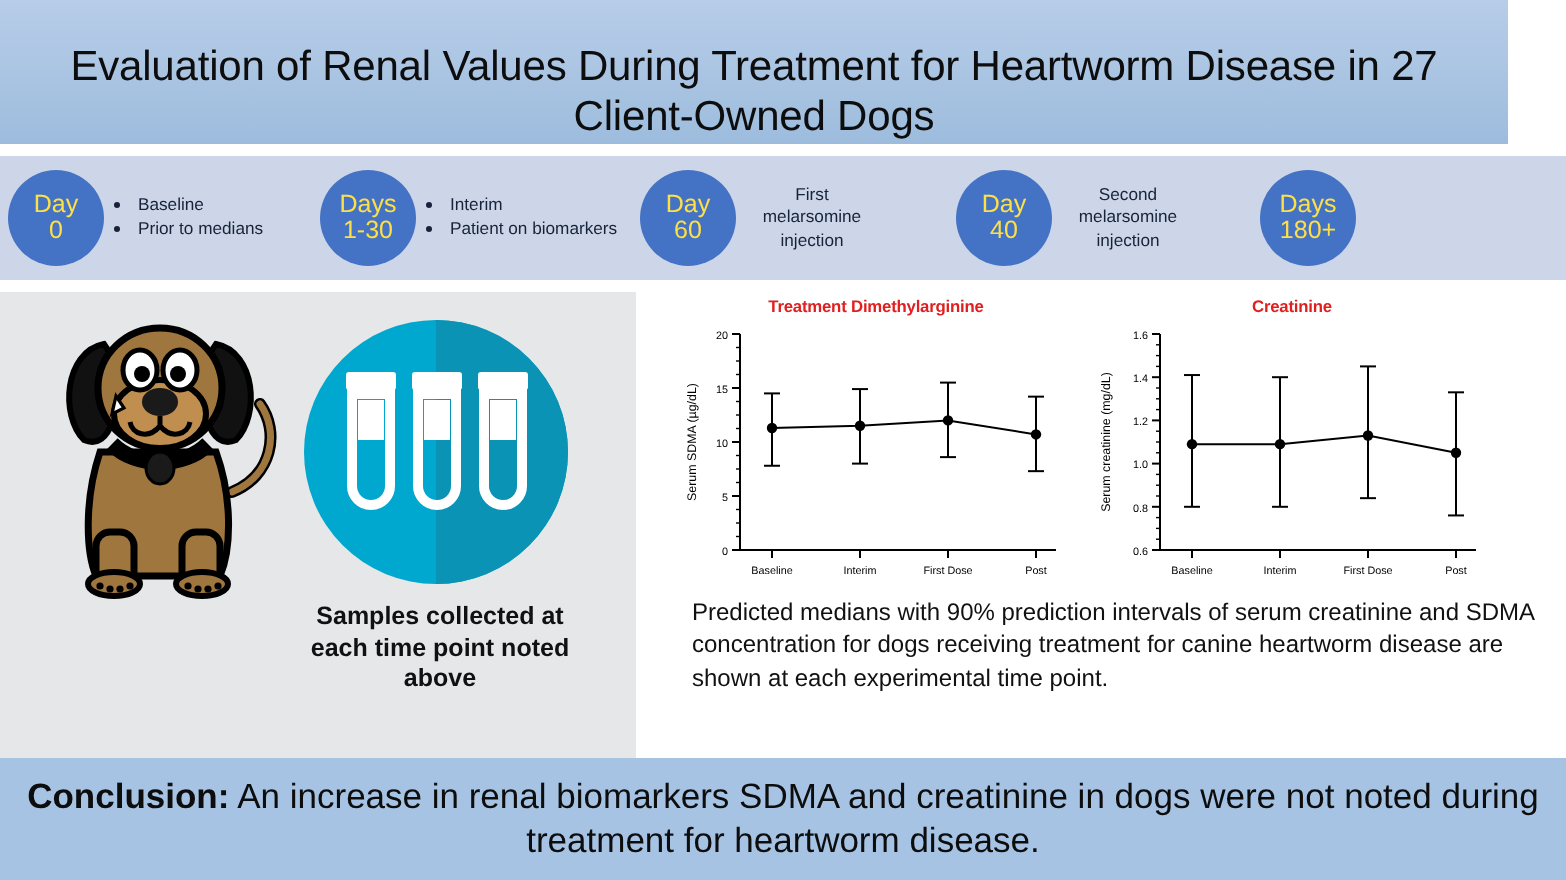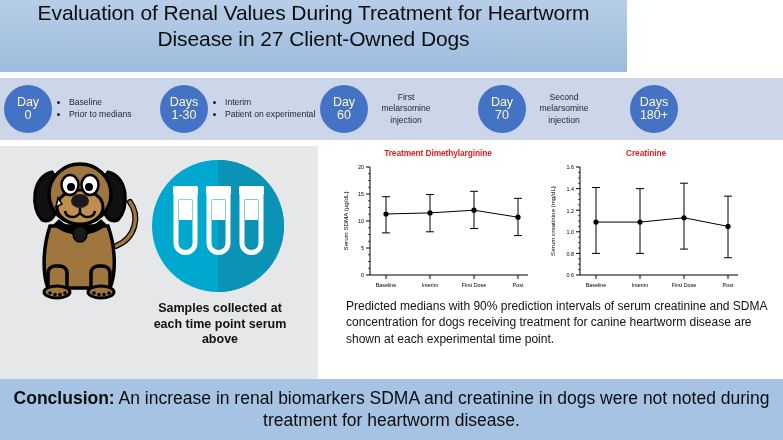--- a/index.html
+++ b/index.html
@@ -7,23 +7,23 @@
     width:783px;height:440px;
     font-family:"Liberation Sans", sans-serif;
     background:#ffffff;
     overflow:hidden;
     position:relative;
   }
   #poster{position:relative;width:783px;height:440px;overflow:hidden;background:#fff;}
 
   
   .header{
-    position:absolute;left:0;top:0;width:627px;height:72px;
+    position:absolute;left:0;top:0;width:754px;height:72px;
     background:linear-gradient(180deg,#b7cde8 0%,#a9c4e2 55%,#9dbcdd 100%);
-    display:flex;align-items:flex-start;justify-content:center;
+    display:flex;align-items:flex-end;justify-content:center;
   }
   .header-title{
     font-size:21px;line-height:1.22;text-align:center;color:#0d0d0d;
     padding:0 26px;font-weight:400;letter-spacing:-0.1px;
   }
 
   
   .timeline{
     position:absolute;left:0;top:72px;width:783px;height:74px;background:#ffffff;
   }
@@ -32,21 +32,21 @@
     background:#ccd6e8;
   }
   .chev .tip{
     position:absolute;right:-22px;top:0;width:0;height:0;
     border-top:31px solid transparent;border-bottom:31px solid transparent;
     border-left:22px solid #ccd6e8;
   }
   .step{position:absolute;top:72px;height:74px;display:flex;align-items:center;}
   .circle{
     width:48px;height:48px;border-radius:50%;
-    background:#4472c4;color:#fef9c3;display:flex;flex-direction:column;
+    background:#4472c4;color:#fde047;display:flex;flex-direction:column;
     align-items:center;justify-content:center;flex:none;
     font-size:12.5px;line-height:1.08;font-weight:400;
   }
   .steptext{margin-left:7px;font-size:8.6px;color:#16233b;line-height:1.34;}
   .steptext.bullets{padding-left:1px;}
   .steptext ul{margin:0;padding-left:9px;}
   .steptext li{margin:0;}
   .steptext.center{text-align:center;width:66px;margin-left:5px;}
 
   
@@ -130,37 +130,37 @@
   </div>
 
   <div class="step" style="left:160px;">
     <div class="circle">
       <span>Days</span>
       <span>1-30</span>
     </div>
     <div class="steptext bullets">
       <ul>
         <li>Interim</li>
-        <li>Patient on experimental</li>
+        <li>Patient on biomarkers</li>
       </ul>
     </div>
   </div>
 
   <div class="step" style="left:320px;">
     <div class="circle">
       <span>Day</span>
       <span>60</span>
     </div>
     <div class="steptext center">First melarsomine injection</div>
   </div>
 
   <div class="step" style="left:478px;">
     <div class="circle">
       <span>Day</span>
-      <span>70</span>
+      <span>40</span>
     </div>
     <div class="steptext center">Second melarsomine injection</div>
   </div>
 
   <div class="step" style="left:630px;">
     <div class="circle">
       <span>Days</span>
       <span>180+</span>
     </div>
   </div>
@@ -222,21 +222,21 @@
           <rect x="27" y="40" width="13" height="20" fill="#fff"></rect>
           <rect x="54" y="26" width="25" height="9" rx="1.5"></rect>
           <path d="M57 37 h19 v46 a9.5 9.5 0 0 1 -19 0 Z" fill="none" stroke="#fff" stroke-width="5"></path>
           <rect x="60" y="40" width="13" height="20" fill="#fff"></rect>
           <rect x="87" y="26" width="25" height="9" rx="1.5"></rect>
           <path d="M90 37 h19 v46 a9.5 9.5 0 0 1 -19 0 Z" fill="none" stroke="#fff" stroke-width="5"></path>
           <rect x="93" y="40" width="13" height="20" fill="#fff"></rect>
         </g>
       </svg>
     </div>
-    <div class="tubecap">Samples collected at each time point serum above</div>
+    <div class="tubecap">Samples collected at each time point noted above</div>
   </div>
 
   <div class="chartarea">
 
     <div class="chartbox" style="left:22px;width:196px;">
       <div class="charttitle">Treatment Dimethylarginine</div>
       <svg id="svg-sdma" width="196" height="140" viewBox="0 0 196 140">
           <path d="M30 8 L30 116 L188 116" stroke="#000" stroke-width="1" fill="none"></path>
           <line x1="26" x2="30" y1="116" y2="116" stroke="#000" stroke-width="1"></line>
           <text x="24" y="118.4" text-anchor="end" font-size="5.4" font-family="&quot;Liberation Sans&quot;, sans-serif" fill="#000">0</text>

